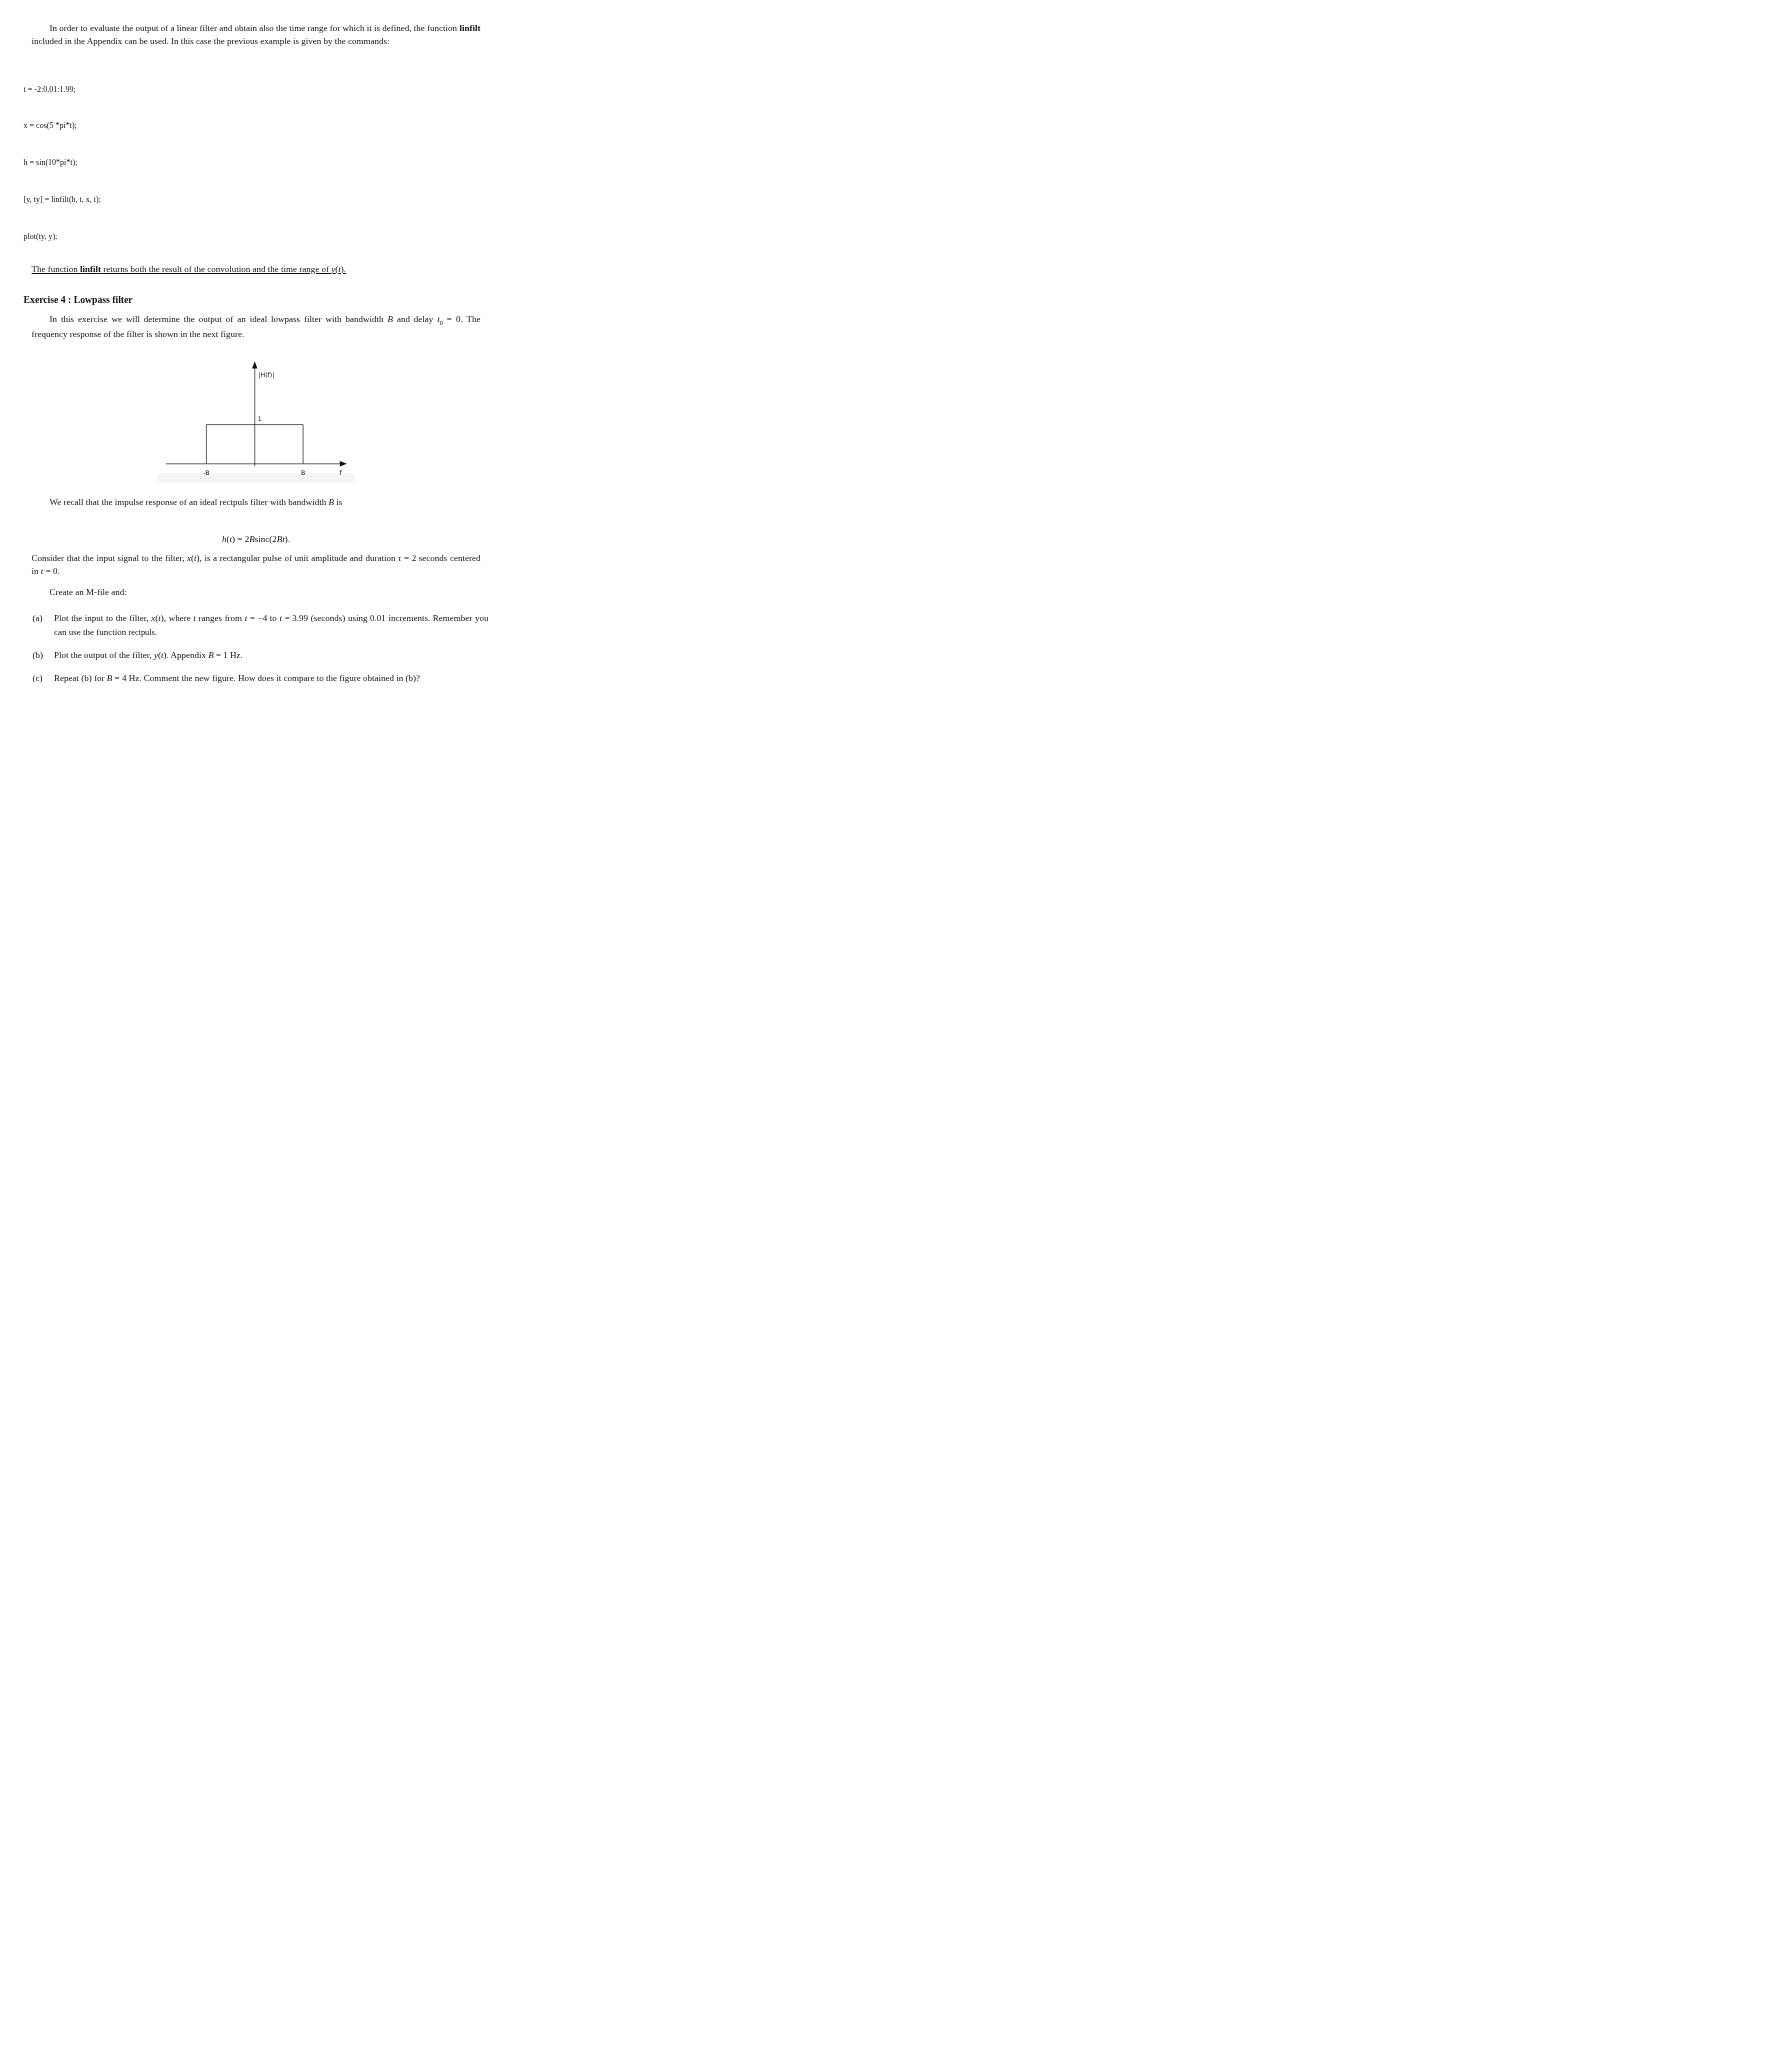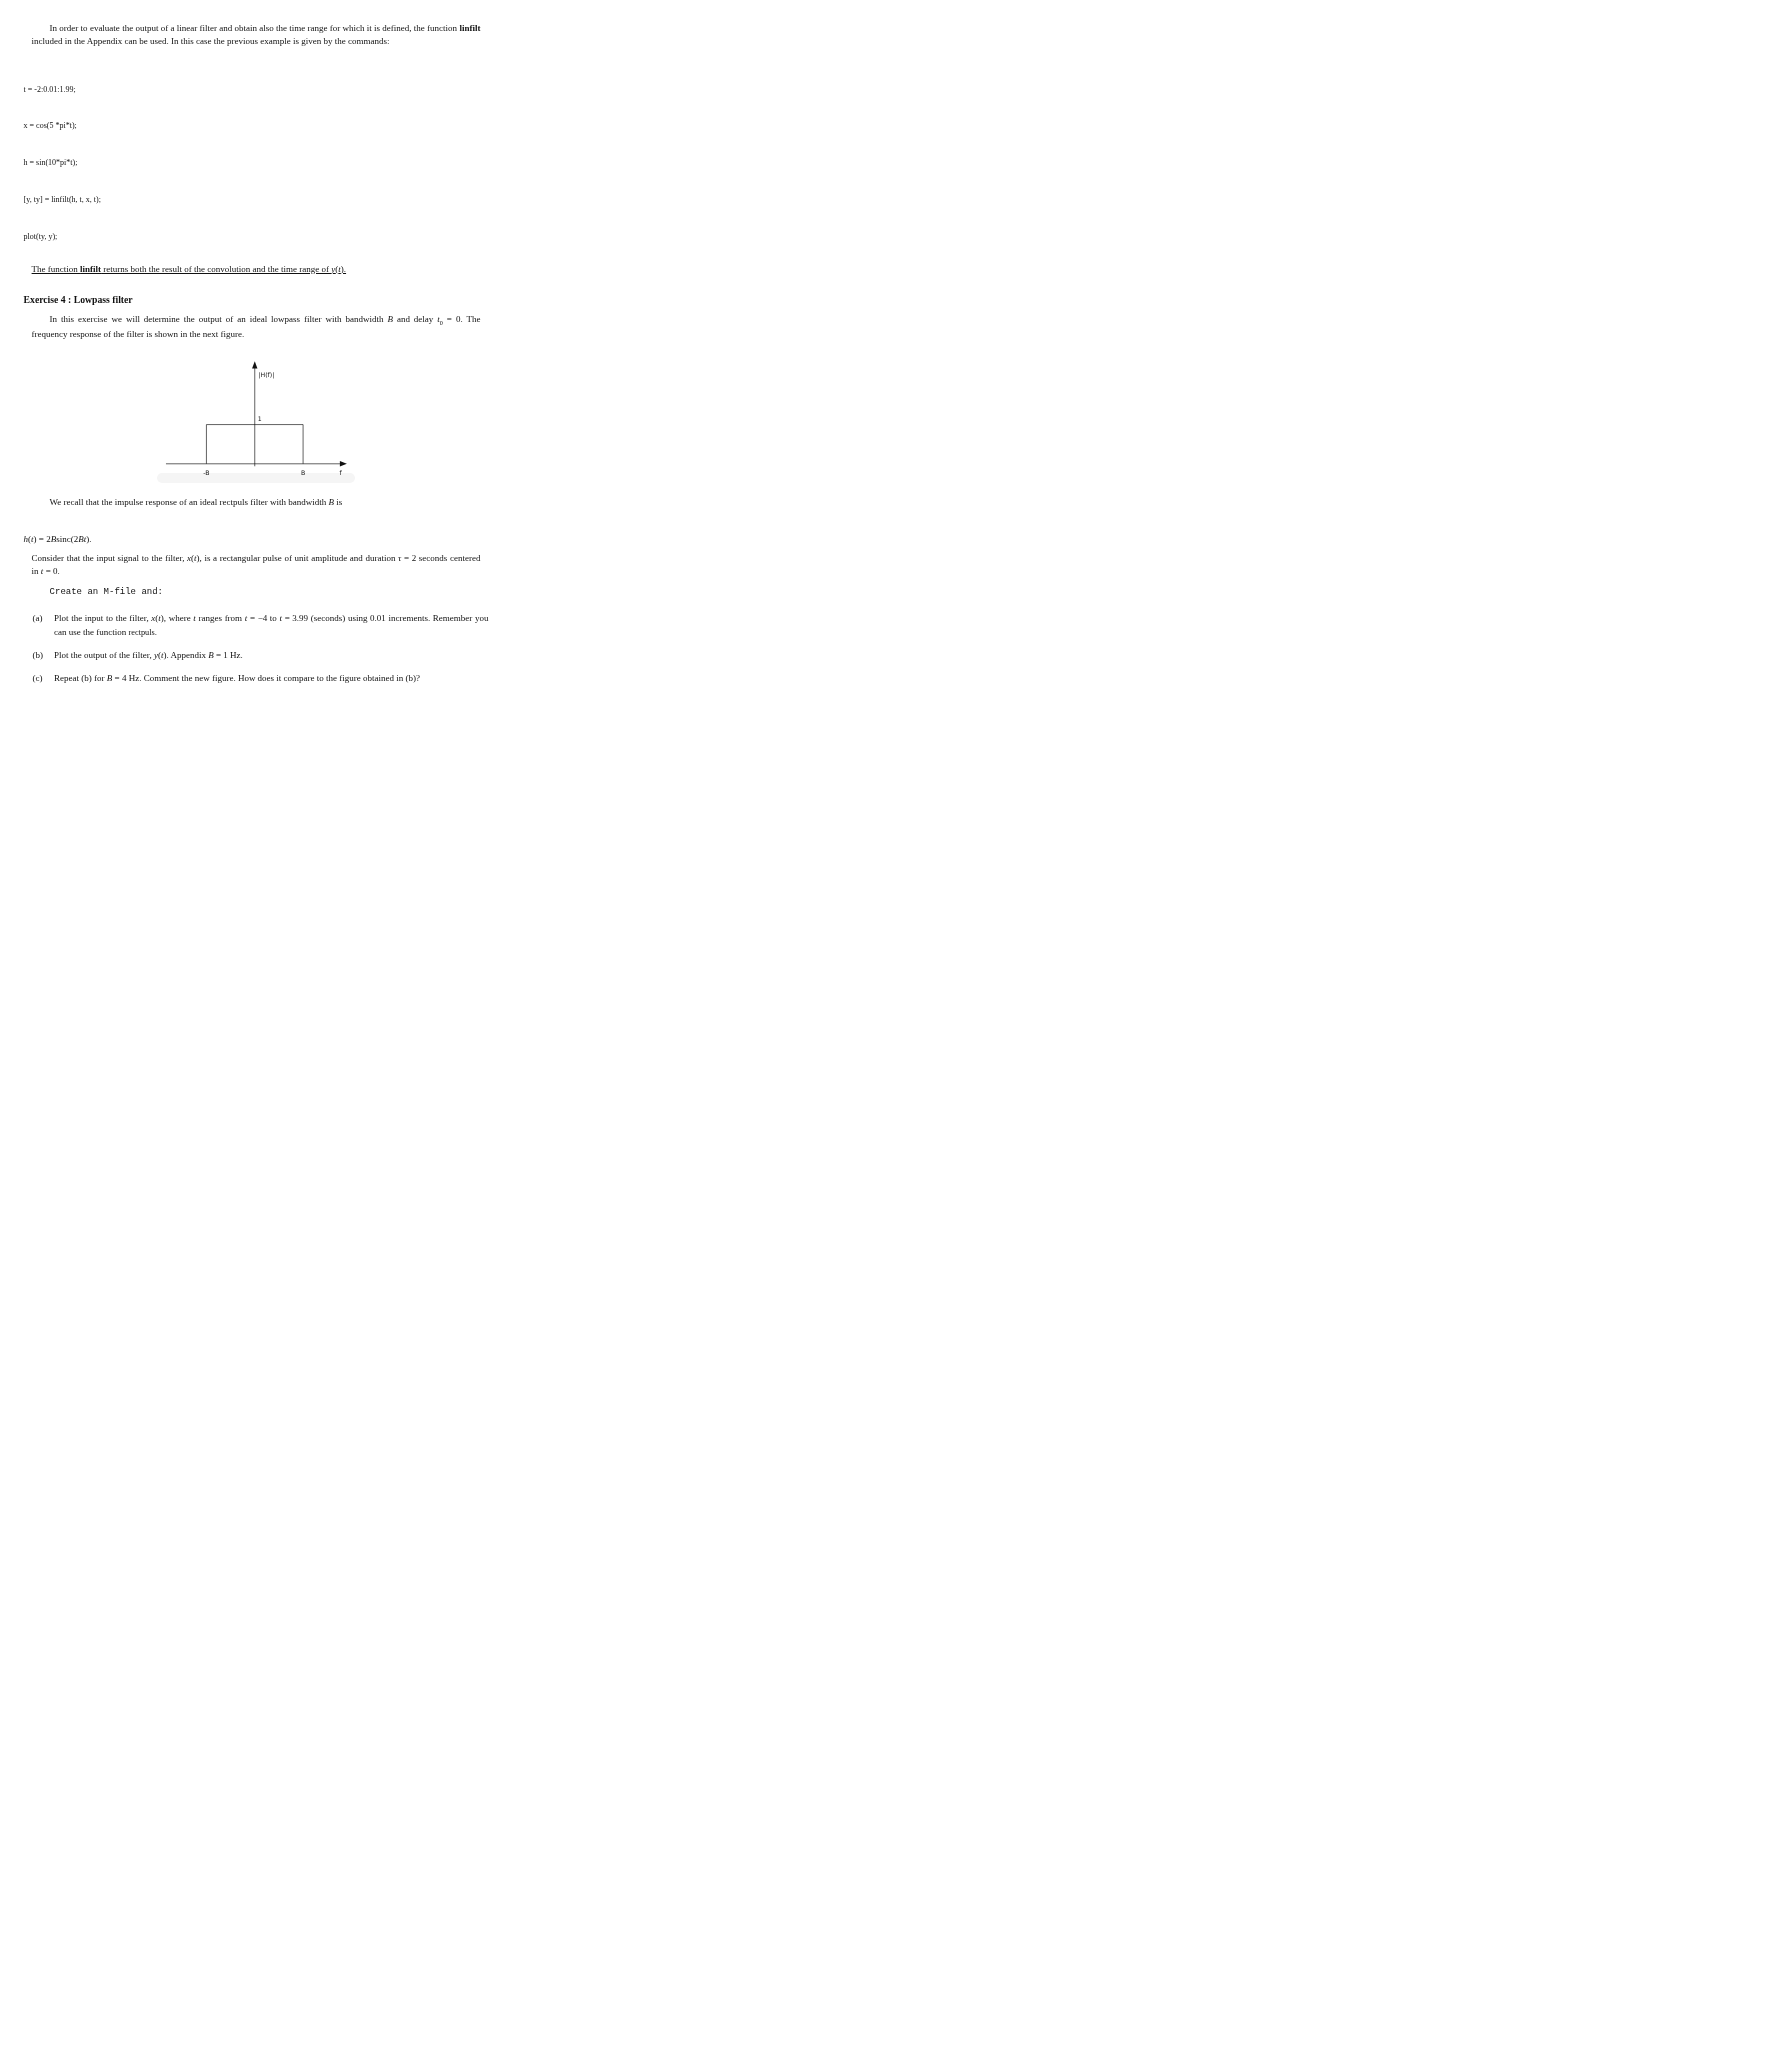--- a/index.html
+++ b/index.html
@@ -68,26 +68,26 @@
   .fig-label {
     font-family: "DejaVu Sans", sans-serif;
     font-size: 15px;
     fill: #111111;
   }
 
   .recall-p { margin-top: 19px; }
 
   .equation {
     font-size: 9px;
-    text-align: left;
+    text-align: center;
     margin-top: 25px;
   }
 
   .consider-p { margin-top: 13.2px; }
-  .mfile-p { margin-top: 23px; font-family: Liberation Mono, monospace; }
+  .mfile-p { margin-top: 23px; }
 
   .task-list { margin-top: 12.4px; }
   .task-item {
     display: flex;
     font-size: 9px;
     line-height: 1.48;
     margin-top: 10px;
   }
   .task-label {
     flex: 0 0 21.5px;

